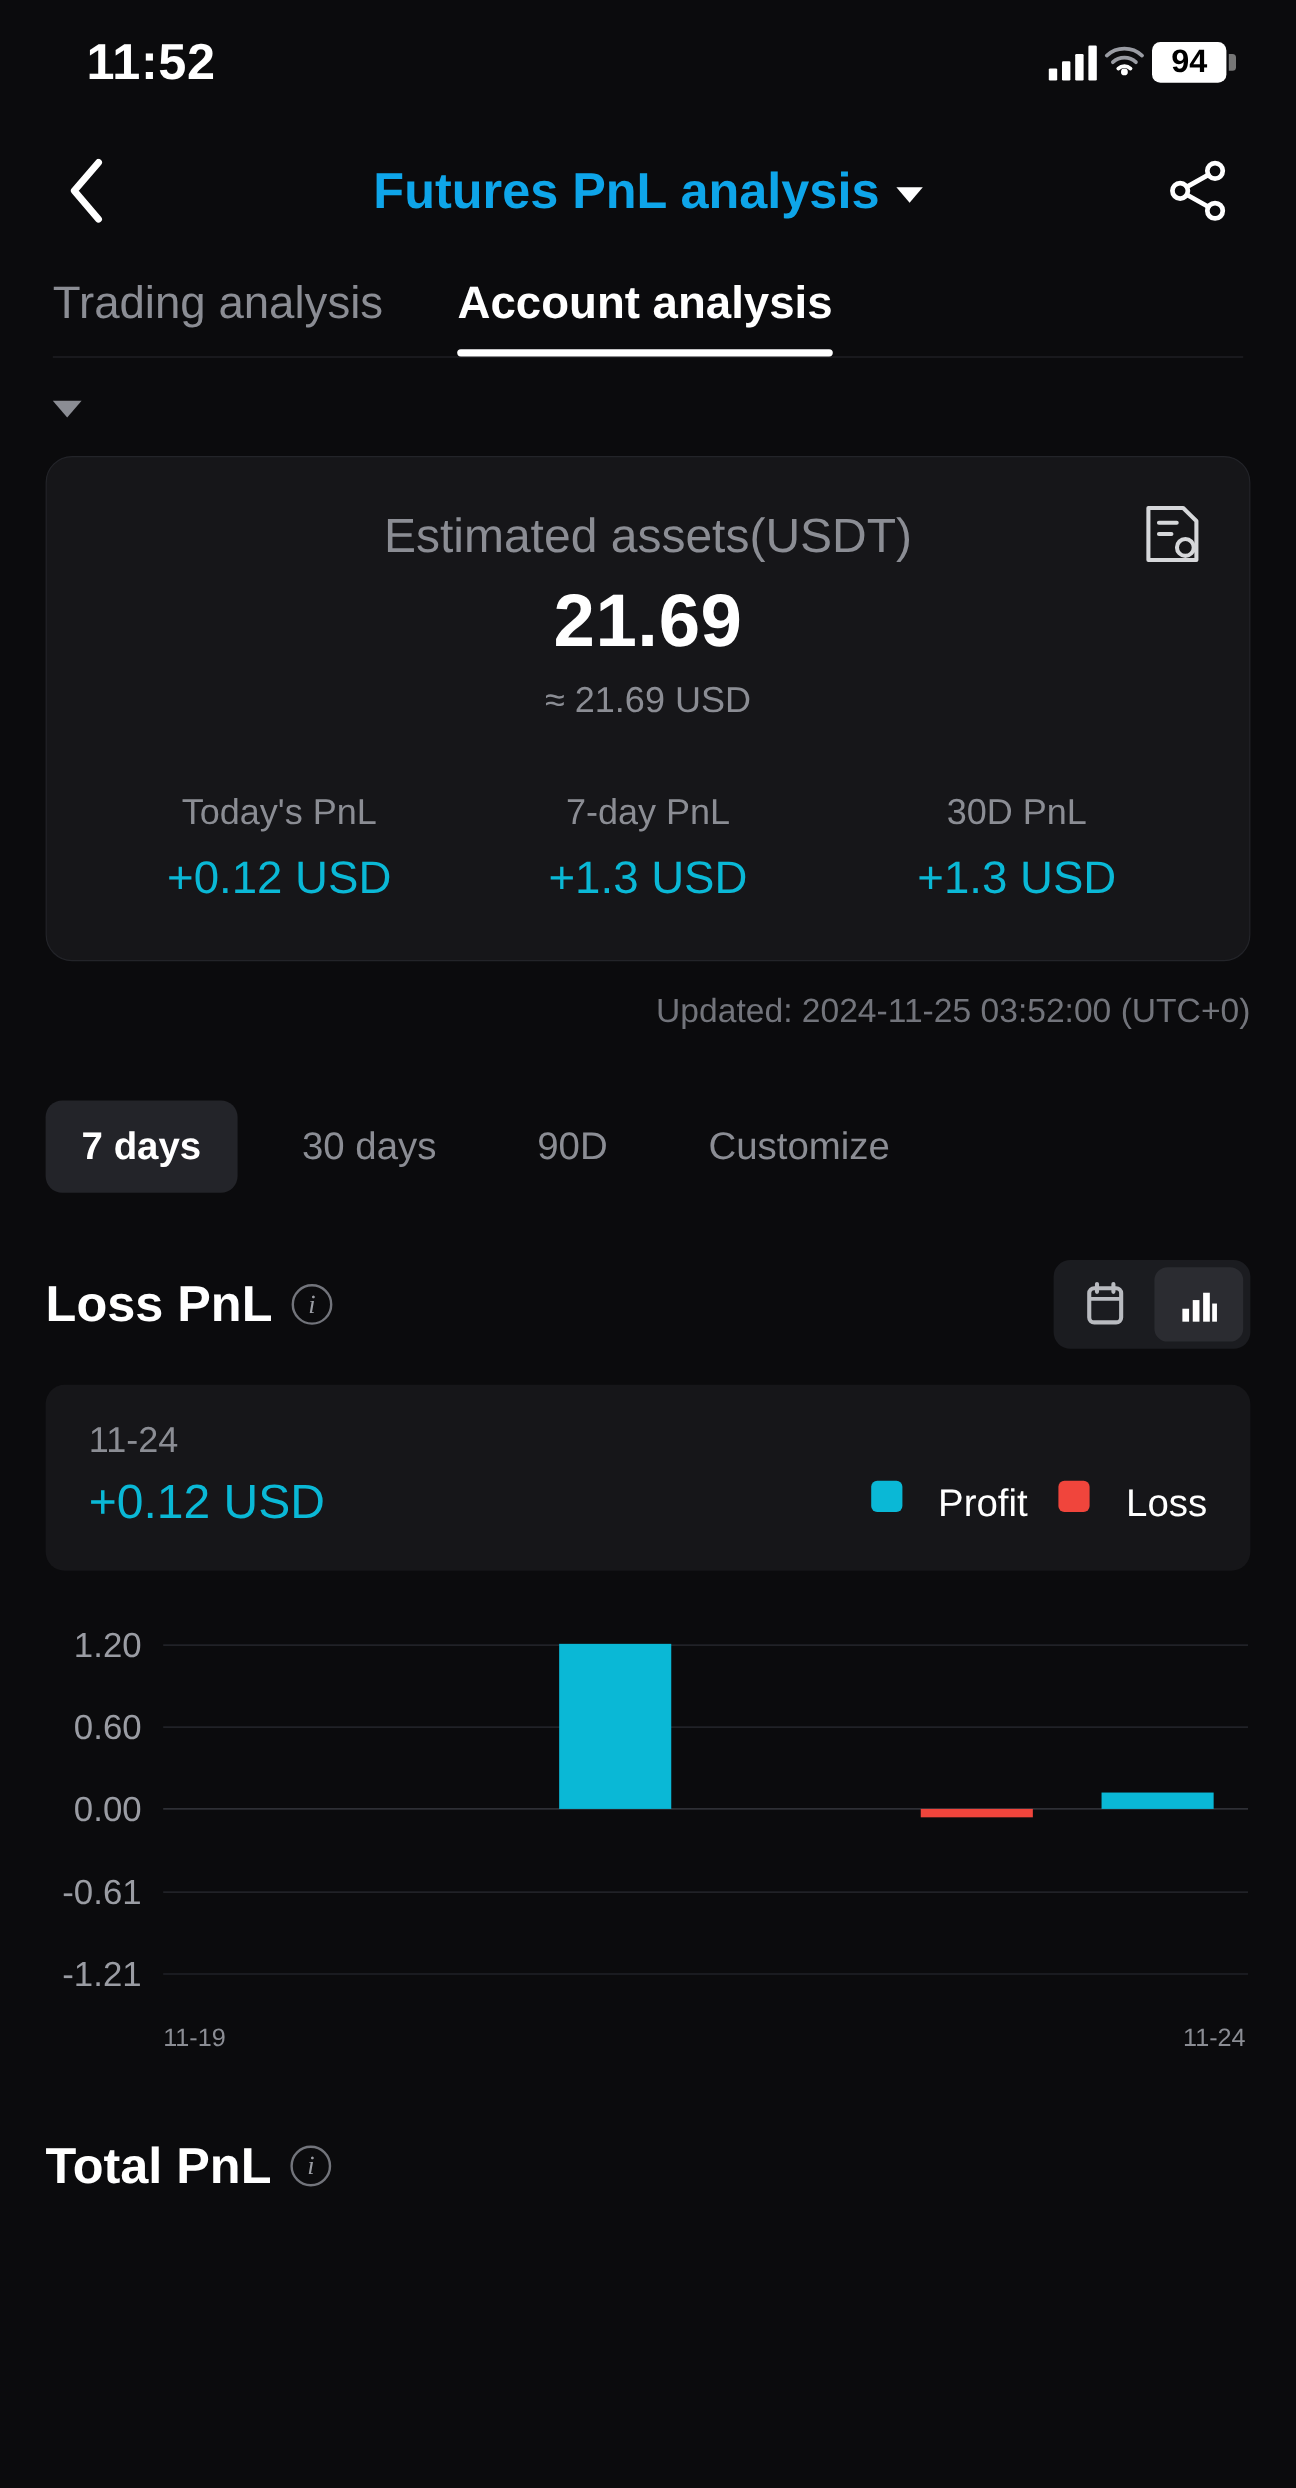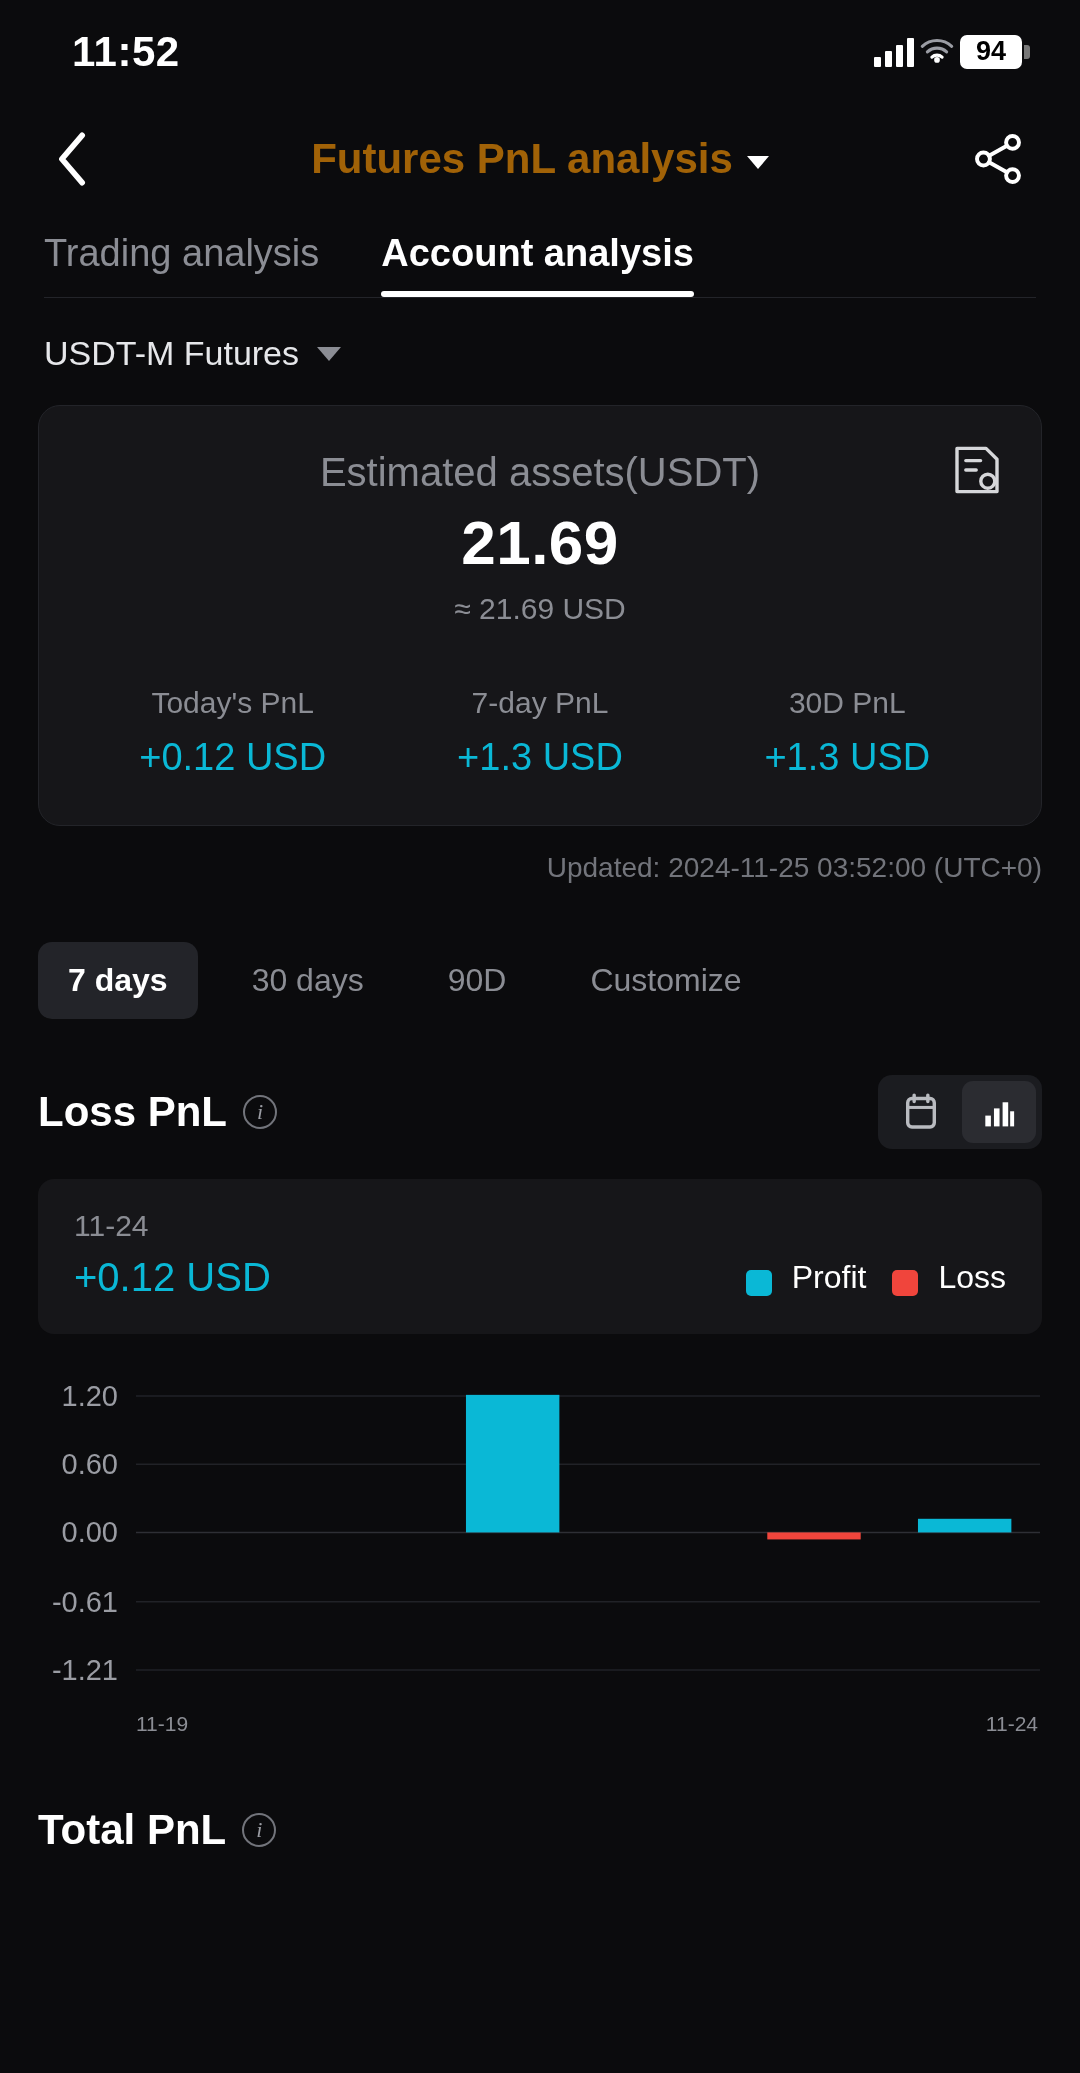--- a/index.html
+++ b/index.html
@@ -76,21 +76,21 @@
   .nav-title-wrap {
     position: absolute;
     left: 0; right: 0;
     display: flex;
     align-items: center;
     justify-content: center;
     gap: 14px;
     pointer-events: none;
   }
   .nav-title {
-    color: #a16207;
+    color: #0ea5e9;
     font-size: 42px;
     font-weight: 700;
   }
   .caret-down {
     width: 0; height: 0;
     border-left: 11px solid transparent;
     border-right: 11px solid transparent;
     border-top: 13px solid #ffffff;
     margin-top: 6px;
   }
@@ -267,21 +267,21 @@
   }
   .summary-date { color: #8b8d94; font-size: 30px; }
   .summary-value { font-size: 40px; margin-top: 12px; }
   .legend {
     margin-left: auto;
     display: flex;
     align-items: center;
     gap: 26px;
     padding-bottom: 4px;
   }
-  .legend-item { display: flex; align-items: flex-end; gap: 20px; }
+  .legend-item { display: flex; align-items: flex-start; gap: 30px; }
   .legend-swatch { width: 26px; height: 26px; border-radius: 5px; }
   .legend-text { color: #ffffff; font-size: 32px; }
 
   
   .chart-wrap {
     position: relative;
     margin: 34px 0 0 0;
     height: 330px;
     padding: 0 44px 0 0;
   }
@@ -342,21 +342,20 @@
   </div>
 </div>
 
 <div class="tabs">
   <div class="tab inactive">Trading analysis</div>
   <div class="tab active">Account analysis</div>
 </div>
 <div class="tabs-divider"></div>
 
 <div class="market-row">
-  <span class="market-label">USDT-M Futures</span>
   <span class="caret-small"></span>
 </div>
 
 <div class="asset-card">
   <div class="card-doc-icon">
     <svg width="56" height="56" viewBox="0 0 28 28">
       <path d="M4 3.2h14.5l5.5 5.4V24.8H4z" stroke="#d6d7da" stroke-width="1.7" fill="none" stroke-linejoin="round"></path>
       <path d="M8.4 9.3h7.4M8.4 14h5.2" stroke="#d6d7da" stroke-width="1.7" stroke-linecap="round"></path>
       <circle cx="19.4" cy="19.6" r="3.5" stroke="#d6d7da" stroke-width="1.7" fill="#161619"></circle>
     </svg>

